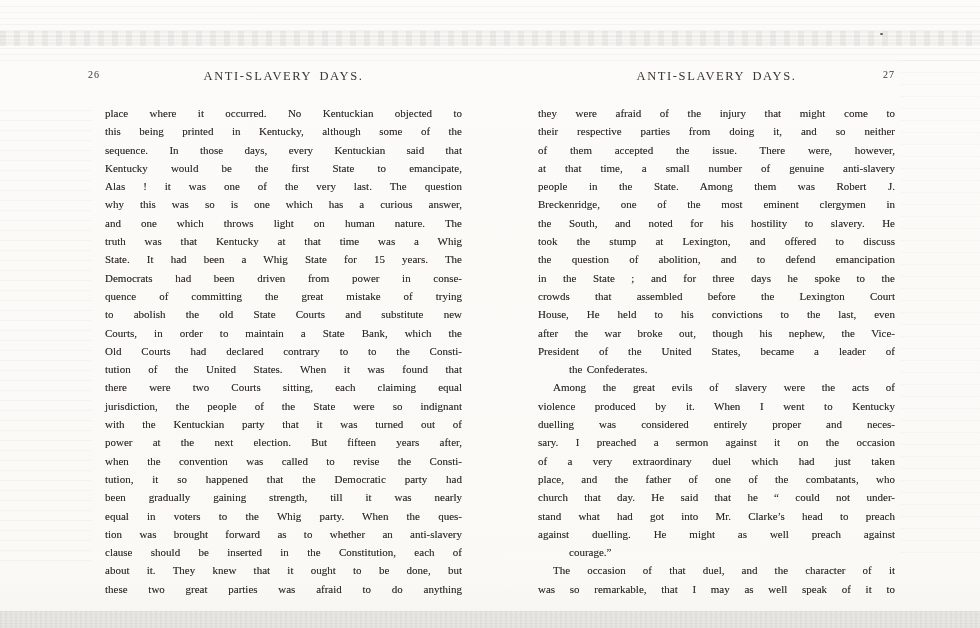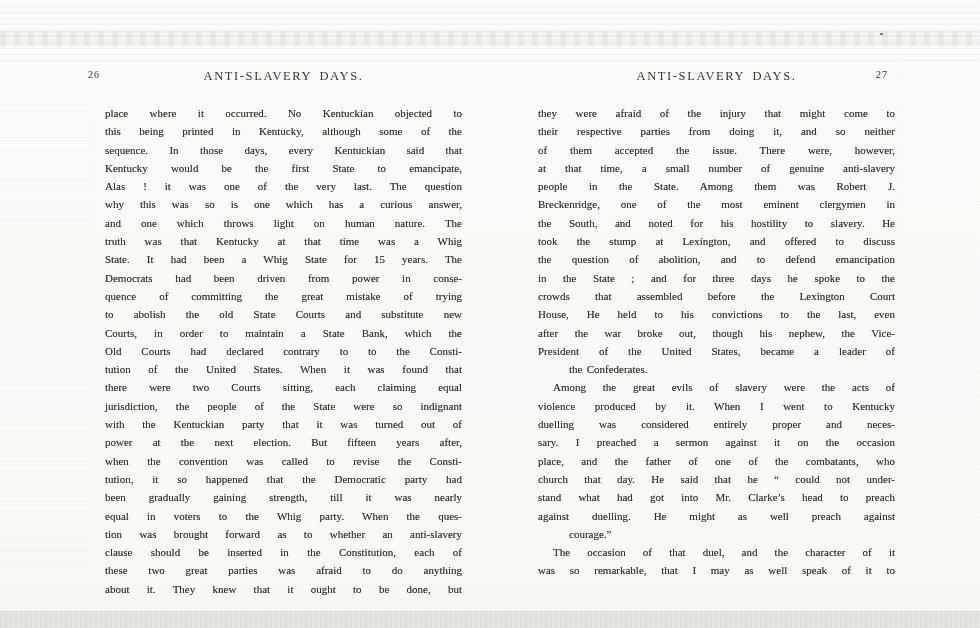--- a/index.html
+++ b/index.html
@@ -51,21 +51,21 @@
     font-size: 12.5px;
     letter-spacing: 1.6px;
     word-spacing: 3px;
     color: #39352f;
   }
   .pagenum {
     position: absolute; top: 3px;
     font-size: 10px; letter-spacing: 1px; color: #39352f;
   }
   .page-left  .pagenum { left: -17px; }
-  .page-right .pagenum { right: 7px; margin-left: 37px; }
+  .page-right .pagenum { right: 0; margin-left: 37px; }
 
   .textcol .line {
     font-size: 11px;
     line-height: 18.3px;
     color: var(--ink);
     text-align: justify;
     text-align-last: justify;
     word-spacing: 1.5px;
     text-shadow: 0 0 0.5px rgba(46,43,39,0.45);
   }
@@ -108,22 +108,22 @@
         <div class="line">there were two Courts sitting, each claiming equal</div>
         <div class="line">jurisdiction, the people of the State were so indignant</div>
         <div class="line">with the Kentuckian party that it was turned out of</div>
         <div class="line">power at the next election. But fifteen years after,</div>
         <div class="line">when the convention was called to revise the Consti-</div>
         <div class="line">tution, it so happened that the Democratic party had</div>
         <div class="line">been gradually gaining strength, till it was nearly</div>
         <div class="line">equal in voters to the Whig party. When the ques-</div>
         <div class="line">tion was brought forward as to whether an anti-slavery</div>
         <div class="line">clause should be inserted in the Constitution, each of</div>
+        <div class="line">about it. They knew that it ought to be done, but</div>
         <div class="line">these two great parties was afraid to do anything</div>
-        <div class="line">about it. They knew that it ought to be done, but</div>
       </div>
   </section>
 
   <section class="page page-right">
     <header class="pagehead">
       <span class="runhead">ANTI-SLAVERY DAYS.</span>
       <span class="pagenum">27</span>
     </header>
     <div class="textcol" id="right-body">
         <div class="line">they were afraid of the injury that might come to</div>
@@ -138,20 +138,21 @@
         <div class="line">in the State ; and for three days he spoke to the</div>
         <div class="line">crowds that assembled before the Lexington Court</div>
         <div class="line">House, He held to his convictions to the last, even</div>
         <div class="line">after the war broke out, though his nephew, the Vice-</div>
         <div class="line">President of the United States, became a leader of</div>
         <div class="line short">the Confederates.</div>
         <div class="line indent">Among the great evils of slavery were the acts of</div>
         <div class="line">violence produced by it. When I went to Kentucky</div>
         <div class="line">duelling was considered entirely proper and neces-</div>
         <div class="line">sary. I preached a sermon against it on the occasion</div>
+        <div class="line">of a very extraordinary duel which had just taken</div>
         <div class="line">place, and the father of one of the combatants, who</div>
         <div class="line">church that day. He said that he “ could not under-</div>
         <div class="line">stand what had got into Mr. Clarke’s head to preach</div>
         <div class="line">against duelling. He might as well preach against</div>
         <div class="line short">courage.”</div>
         <div class="line indent">The occasion of that duel, and the character of it</div>
         <div class="line">was so remarkable, that I may as well speak of it to</div>
       </div>
   </section>
 

